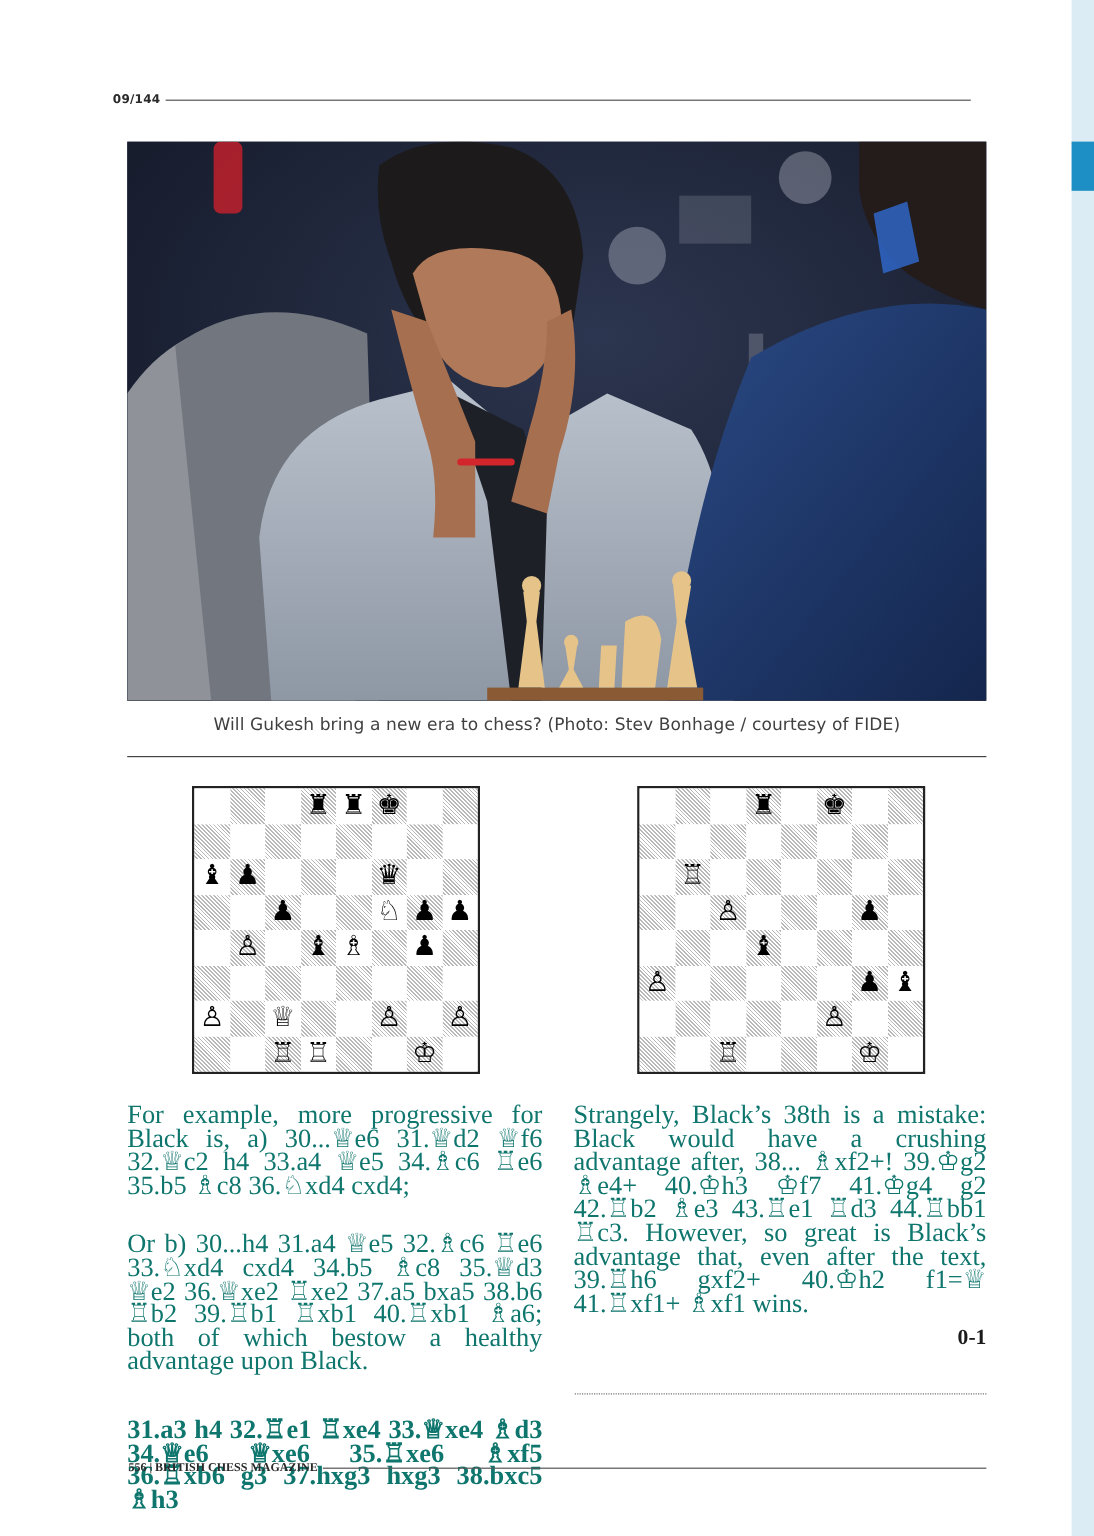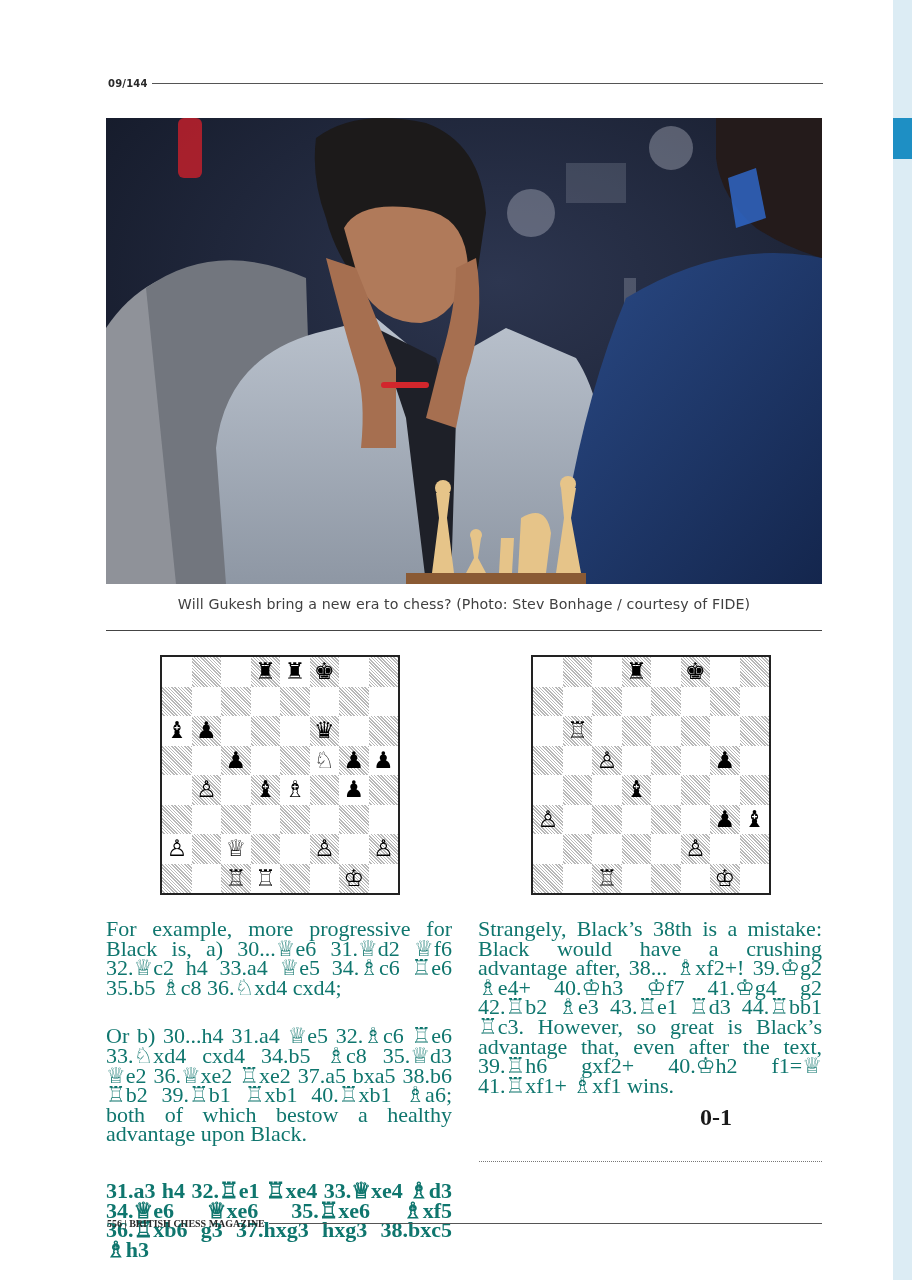--- a/index.html
+++ b/index.html
@@ -1,34 +1,34 @@
 <!DOCTYPE html>
 <html><head>
 <meta charset="utf-8">
 <style>
   html, body { margin:0; padding:0; }
   body { width:912px; height:1280px; position:relative; background:#ffffff; overflow:hidden; font-family:"Liberation Serif", serif; color:#1a1a1a; }
   .sidebar-strip { position:absolute; left:893px; top:0; width:19px; height:1280px; background:#dcecf4; }
   .sidebar-tab { position:absolute; left:893px; top:118px; width:19px; height:41px; background:#1e8fc4; }
-  .header { position:absolute; left:108px; top:76px; width:715px; height:14px; display:flex; align-items:center;justify-content:space-between; }
+  .header { position:absolute; left:94px; top:76px; width:715px; height:14px; display:flex; align-items:center;justify-content:space-between; }
   .header .folio { font-family:"DejaVu Sans", sans-serif; font-weight:bold; font-size:10px; color:#2a2a2a; letter-spacing:0.2px; padding-right:4px; }
   .header .rule { flex:1; height:1px; background:#555; }
   .photo { position:absolute; left:106px; top:118px; width:716px; height:466px; overflow:hidden; background:#1b2233; }
   .photo svg { display:block; }
   .caption { position:absolute; left:106px; top:596px; width:716px; text-align:center; font-family:"DejaVu Sans", sans-serif; font-size:14.2px; color:#404040; letter-spacing:0.1px; }
   .caption-rule { position:absolute; left:106px; top:630px; width:716px; height:1px; background:#444; }
   .board { position:absolute; width:236px; height:236px; border:2px solid #222; box-sizing:content-box; display:grid; grid-template-columns:repeat(8,29.5px); grid-template-rows:repeat(8,29.5px); }
   .sq { position:relative; display:flex; align-items:center; justify-content:center; font-family:"DejaVu Sans", sans-serif; font-size:23px; line-height:1; color:#000; }
   .sq.dark { background: repeating-linear-gradient(45deg, #ffffff 0px, #ffffff 1.3px, #b8b8b8 1.3px, #b8b8b8 2.3px); }
   .sq.light { background:#ffffff; }
   .sq span { position:relative; z-index:1; }
   .text-block { position:absolute; font-size:22px; line-height:19.6px; text-align:justify; color:#0f766e; }
   .text-block p { margin:0; }
   .bold { font-weight:bold; }
-  .result { position:absolute; left:700px; top:1104px; width:122px; text-align:left; font-weight:bold; font-size:24px; }
+  .result { position:absolute; left:700px; top:1104px; width:122px; text-align:right; font-weight:bold; font-size:18px; }
   .dotted-rule { position:absolute; left:479px; top:1161px; width:343px; height:0; border-top:1px dotted #777; }
   .footer { position:absolute; left:107px; top:1216px; width:715px; height:14px; display:flex; align-items:center; }
   .footer .folio { font-family:"Liberation Serif", serif; font-weight:bold; font-size:10px; color:#2a2a2a; padding-right:4px; white-space:nowrap; }
   .footer .rule { flex:1; height:1px; background:#555; }
 </style>
 </head>
 <body>
 
 <div class="sidebar-strip"></div>
 <div class="sidebar-tab"></div>

